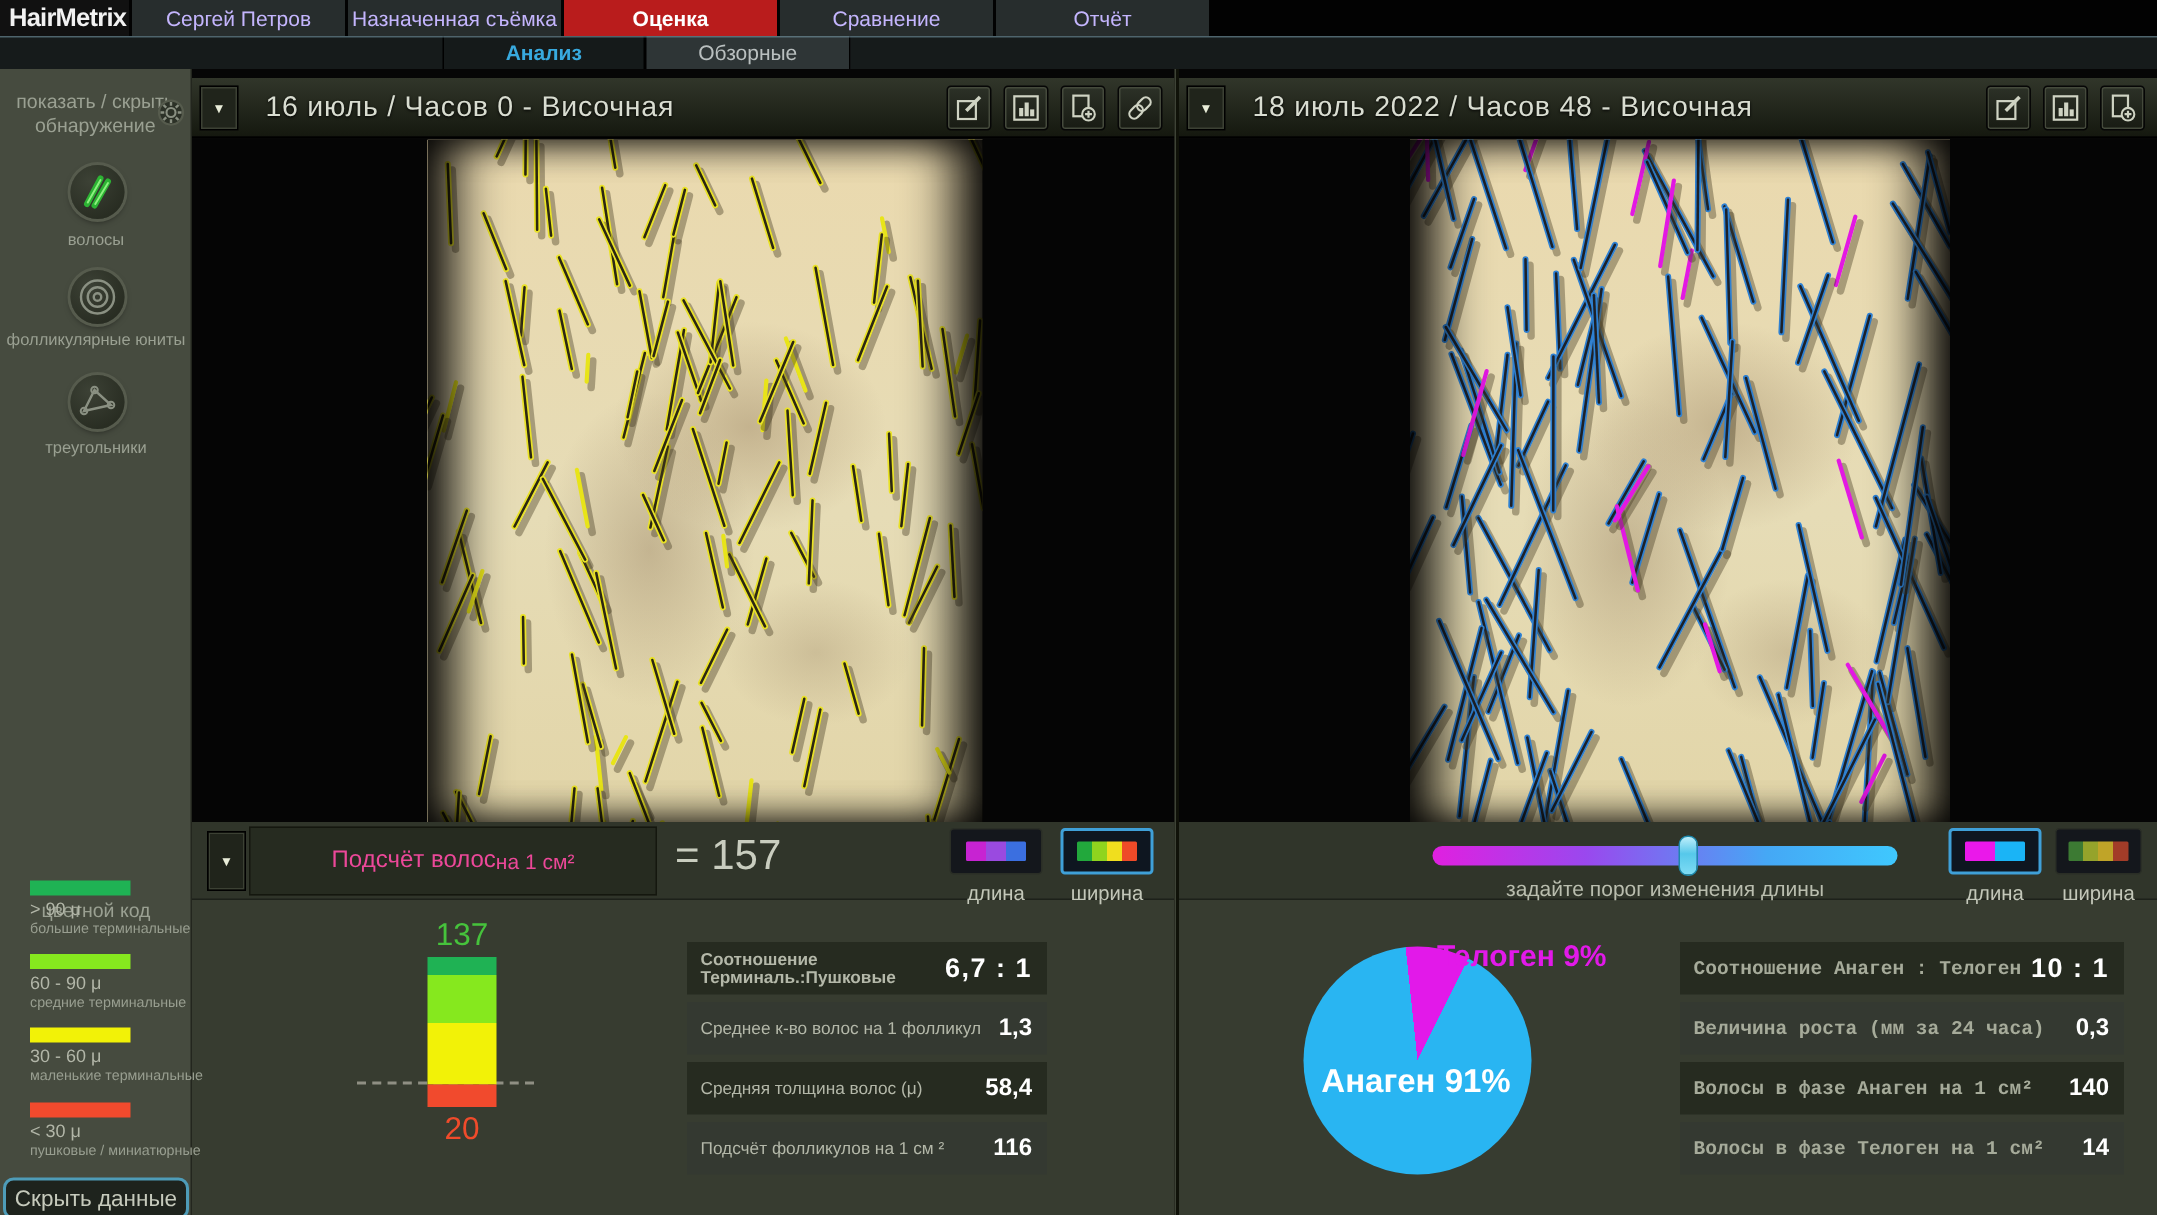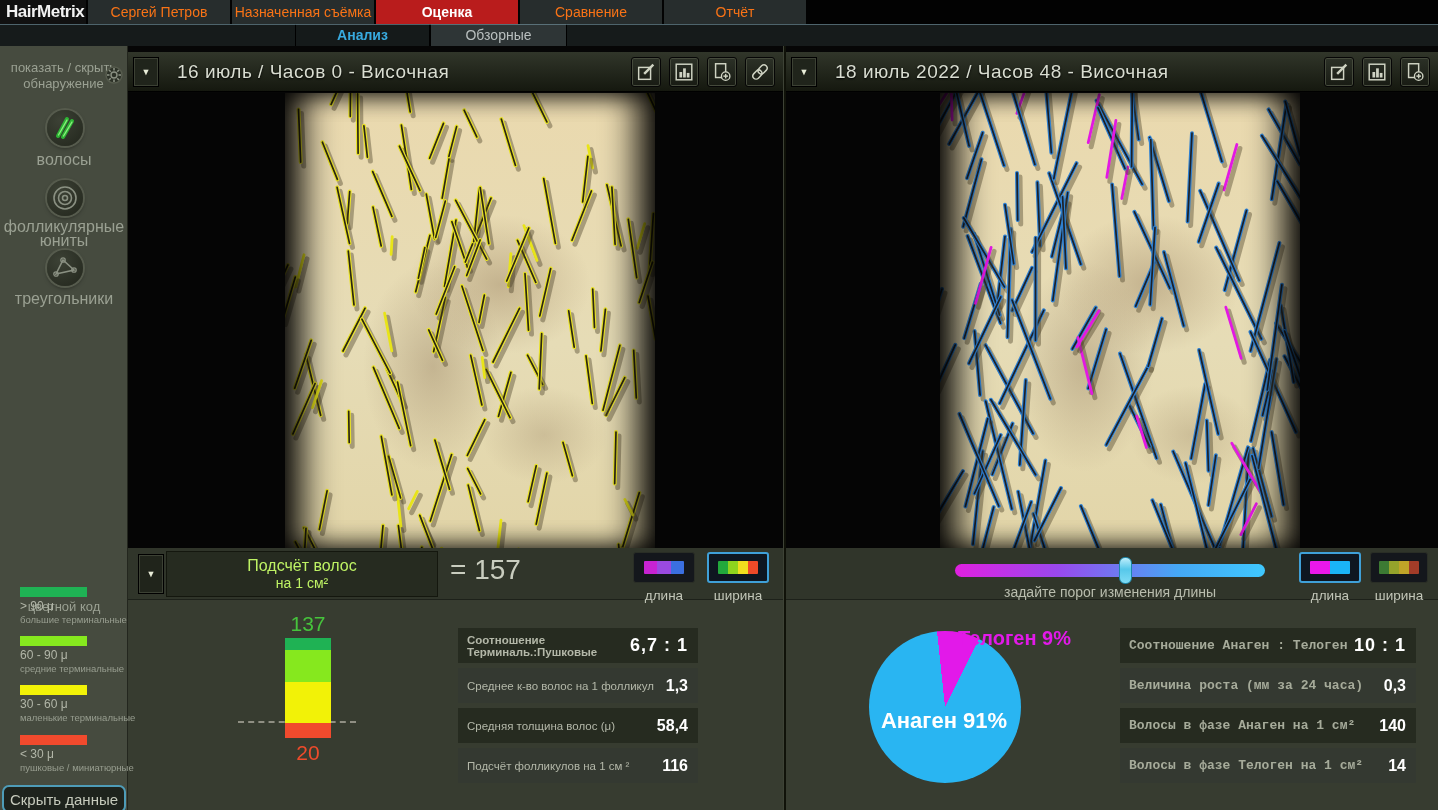--- a/index.html
+++ b/index.html
@@ -6,40 +6,40 @@
   html,body { background:#000; }
   body { font-family:"Liberation Sans", sans-serif; width:1438px; height:810px; overflow:hidden; }
   #stage { position:relative; width:1438px; height:810px; background:#060606; overflow:hidden; }
 
   
   #topbar { position:absolute; left:0; top:0; width:1438px; height:24px; background:#020202;
             display:flex; align-items:stretch; box-shadow:0 1px 0 rgba(125,160,175,.55); z-index:30; }
   #logo { width:86px; display:flex; align-items:center; padding-left:6px; color:#f2f2f2;
           font-weight:bold; font-size:17px; letter-spacing:-0.5px; background:#111; }
   .tab { width:142px; margin-left:2px; display:flex; align-items:center; justify-content:center;
-         background:#272d2d; color:#f97316; font-size:14px; cursor:default; }
+         background:#272d2d; color:#c4b5fd; font-size:14px; cursor:default; }
   .tab.active { background:#b91c1c; color:#fff; font-weight:bold; }
 
   
   #subbar { position:absolute; left:0; top:24px; width:1438px; height:22px; background:#161b1b; z-index:29; }
   .subtab { position:absolute; top:0; height:22px; display:flex; align-items:center; justify-content:center;
             font-size:14px; border-left:1px solid #000; border-right:1px solid #000; }
   .subtab.analysis { left:295px; width:135px; color:#38aadf; font-weight:bold; background:#151a1a; }
   .subtab.overview { left:430px; width:137px; color:#b9bfbf; background:#2e3536; }
 
   
   #sidebar { position:absolute; left:0; top:46px; width:128px; height:764px; background:#464b3f;
              border-right:1px solid #23261e; z-index:20; color:#9aa092; }
   #detect-title { position:relative; margin:14px 6px 0 6px; text-align:center; font-size:13px; line-height:16px; }
   #gear-wrap { position:absolute; right:2px; top:18px; }
   .circle-btn { position:absolute; left:47px; width:36px; height:36px; border-radius:50%;
                 background:radial-gradient(circle at 35% 30%, #3c4135, #22261c);
                 box-shadow:0 0 0 2px #565b4d, 0 2px 4px rgba(0,0,0,.5); cursor:pointer;
                 display:flex; align-items:center; justify-content:center; }
-  .side-label { position:absolute; left:0; width:128px; text-align:center; font-size:16px; line-height:14px; }
+  .side-label { position:absolute; left:0; width:128px; text-align:center; font-size:11px; line-height:14px; }
   #color-code-title { position:absolute; left:0; top:553px; width:128px; text-align:center; font-size:13px; }
   .legend-swatch { position:absolute; left:20px; width:67px; height:10px; }
   .legend-range { position:absolute; left:20px; font-size:12px; color:#b2b6a8; }
   .legend-name { position:absolute; left:20px; font-size:9.5px; color:#989e90; white-space:nowrap; }
   #hide-data-btn { position:absolute; left:2px; top:739px; width:124px; height:28px; background:#1e231d;
                    border:2px solid #4e9cb8; border-radius:7px; color:#c6cabc; font-size:15px;
                    display:flex; align-items:center; justify-content:center; cursor:pointer; }
 
   
   .panel { position:absolute; top:52px; height:758px; }
@@ -68,22 +68,22 @@
   .skin::after { content:""; position:absolute; inset:0;
           box-shadow:inset 30px 0 34px -12px rgba(0,0,0,.95), inset -30px 0 34px -12px rgba(0,0,0,.95),
                      inset 0 14px 22px -12px rgba(0,0,0,.6), inset 0 -14px 22px -12px rgba(0,0,0,.6); }
   .hair-svg { position:absolute; inset:0; }
 
   
   .data-panel { position:absolute; left:0; top:496px; width:100%; height:262px; background:#373c30; }
   .data-hdr { position:absolute; left:0; top:0; width:100%; height:52px; background:#30352a;
               border-bottom:1px solid #1d211a; }
   .stats-label-box { position:absolute; left:38px; top:3px; width:272px; height:46px; background:#262b20;
-              border:1px solid #14170e; display:flex; flex-direction:column; align-items:center;
-              justify-content:center; color:#bef264; }
+              border:1px solid #14170e; display:flex; flex-direction:row; align-items:center;
+              justify-content:center; color:#ec4899; }
   .stats-label-box .l1 { font-size:16px; }
   .stats-label-box .l2 { font-size:14px; }
   .stats-eq { position:absolute; left:322px; top:6px; font-size:28px; font-weight:300; color:#c9cdbf; }
   .swatch-btn { position:absolute; top:4px; width:62px; height:31px; background:#14171c; border:1px solid #2a2e26;
                 border-radius:3px; display:flex; align-items:center; justify-content:center; cursor:pointer; }
   .swatch-btn.selected { border:2px solid #3fa0d8; background:#0e1620; }
   .swatch-btn .sw { width:40px; height:13px; border-radius:1px; }
   .swatch-lbl { position:absolute; top:40px; font-size:13.5px; color:#c3c7b9; text-align:center; cursor:pointer; }
 
   

